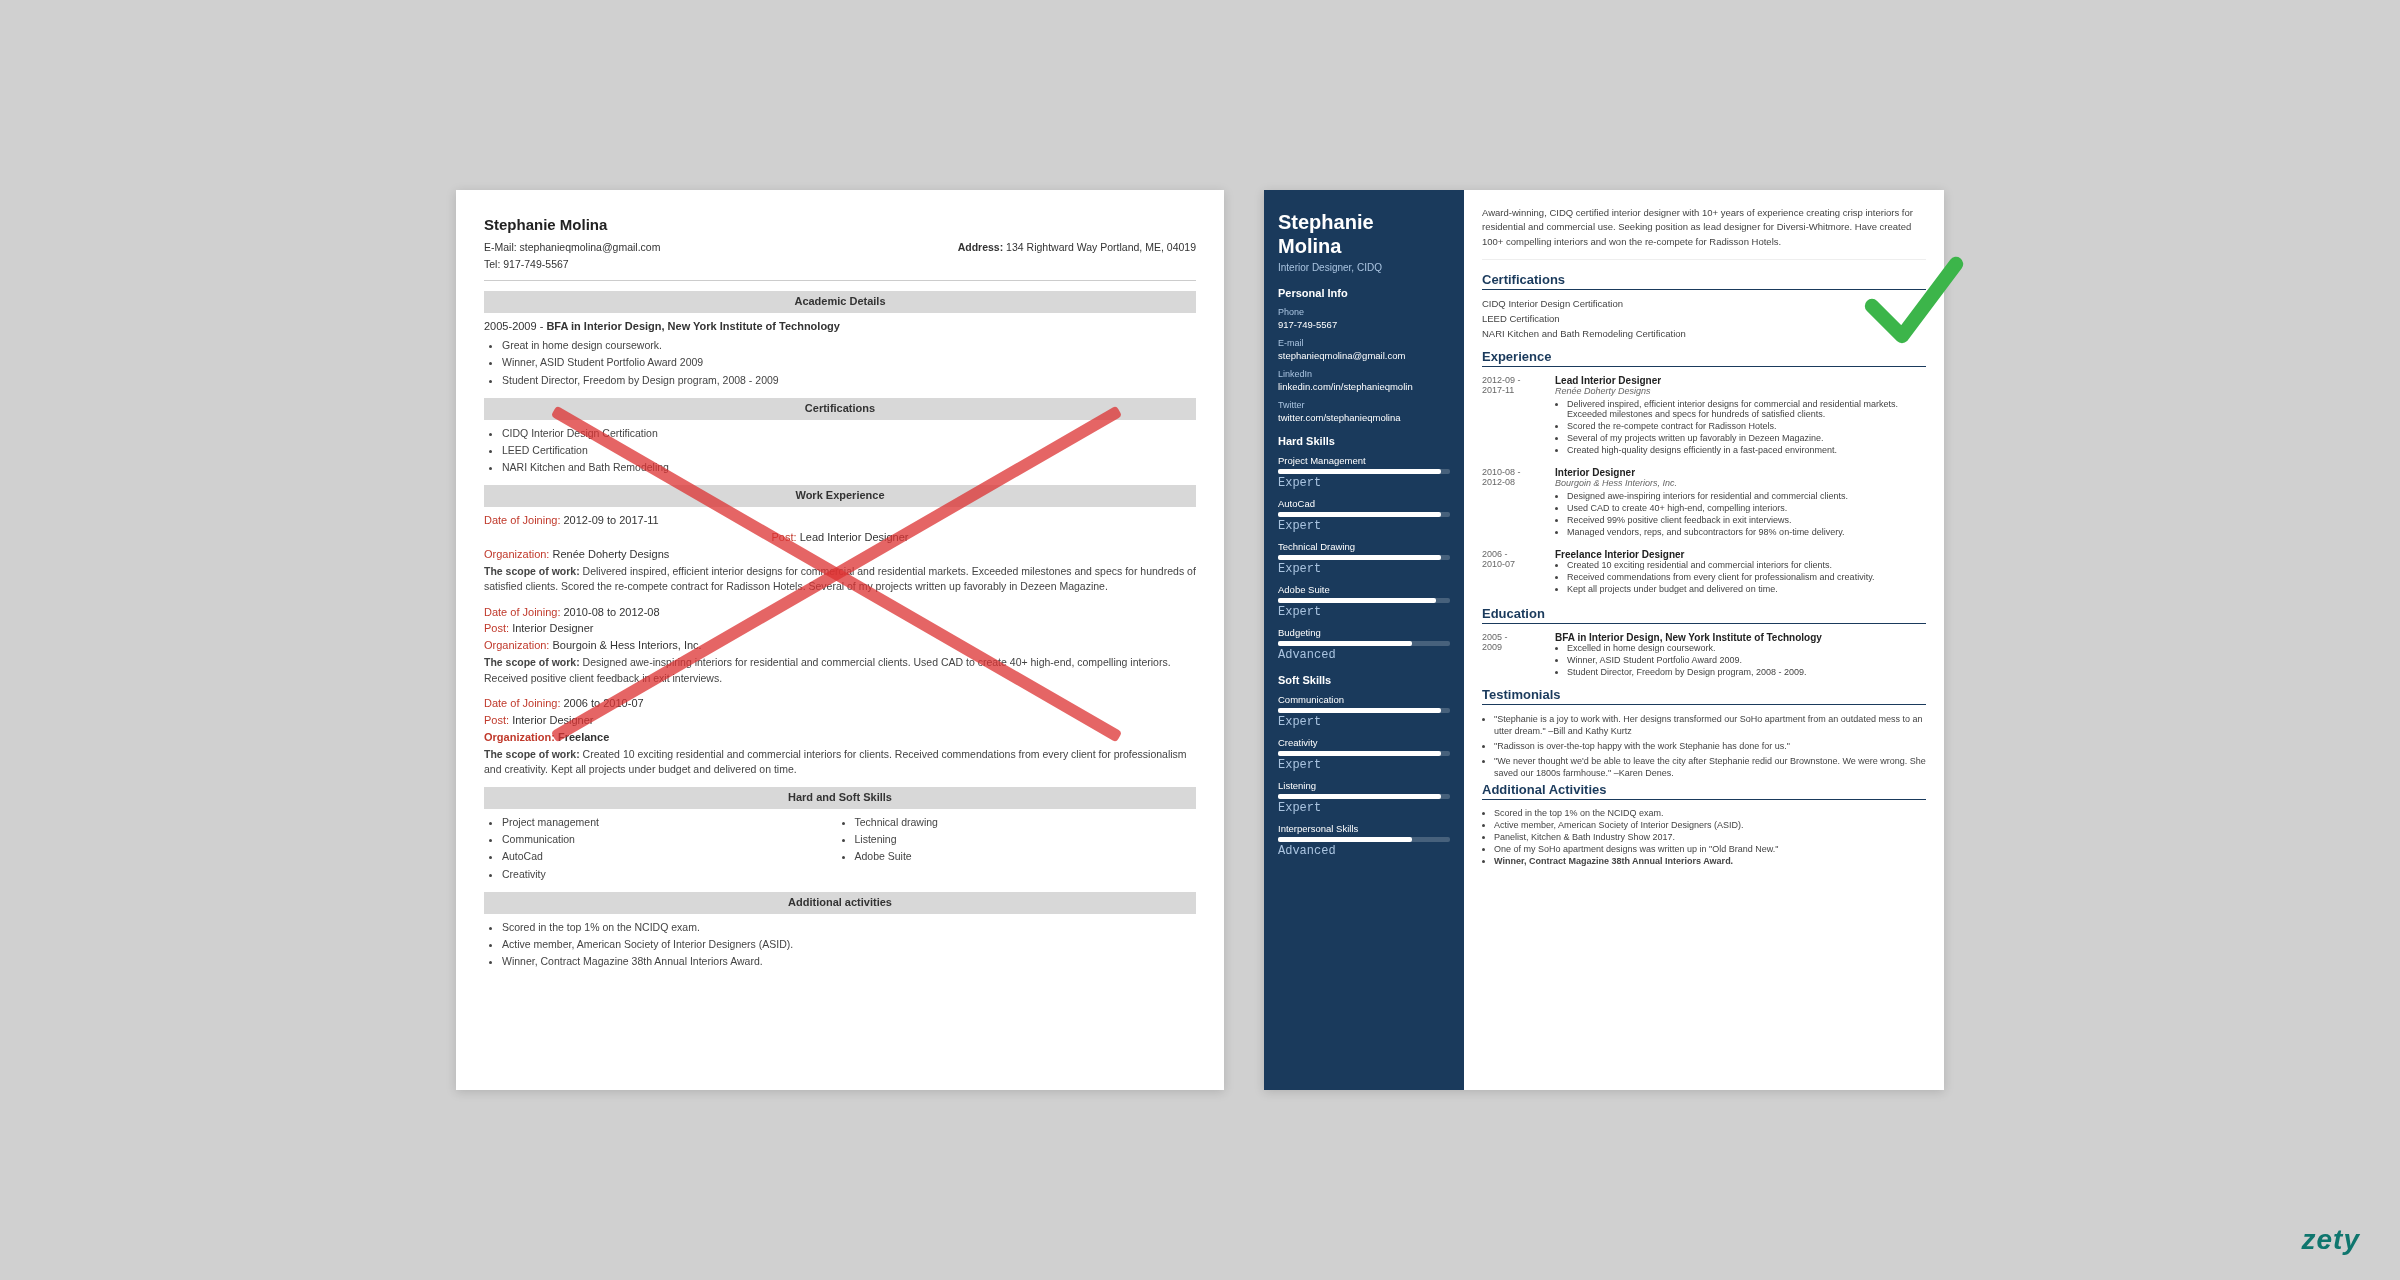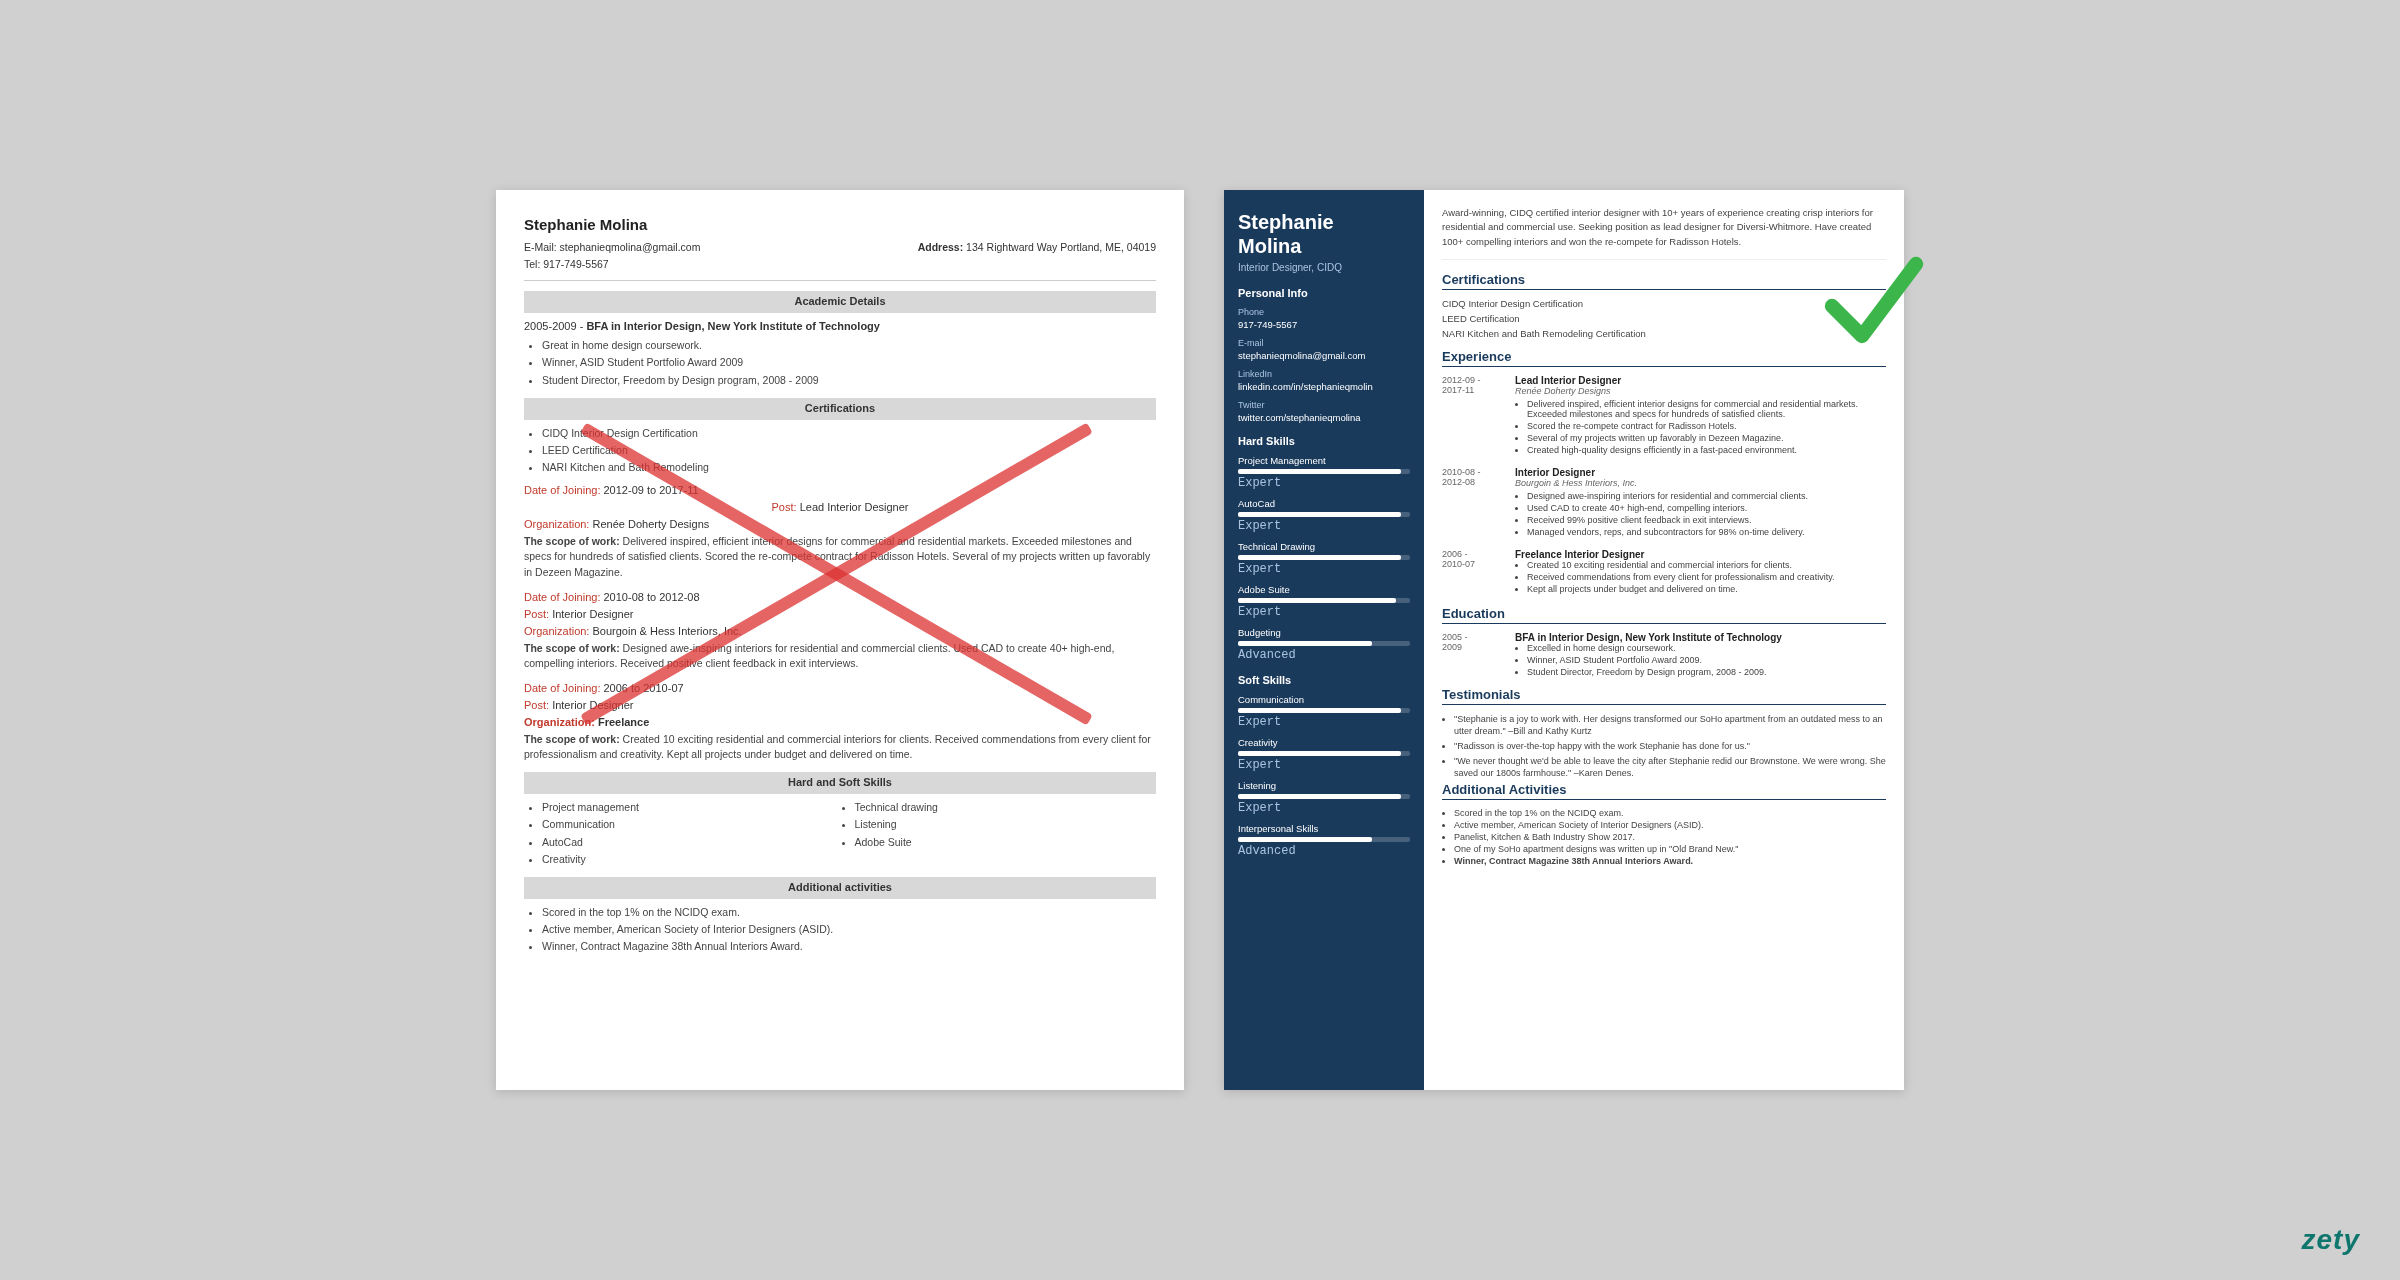--- a/index.html
+++ b/index.html
@@ -17,21 +17,21 @@
     .container {
       display: flex;
       gap: 40px;
       align-items: flex-start;
       padding: 40px;
     }
 
     
     .resume-left {
       background: white;
-      width: 688px;
+      width: 768px;
       min-height: 900px;
       padding: 24px 28px;
       box-shadow: 0 2px 10px rgba(0,0,0,0.15);
       position: relative;
       font-size: 11px;
       line-height: 1.45;
     }
     .resume-left .name {
       font-size: 15px;
       font-weight: bold;
@@ -327,20 +327,21 @@
       </ul>
     </div>
 
     <div class="section-header">Certifications</div>
     <ul style="padding-left:18px; margin:4px 0 8px 0;">
       <li style="font-size:10.5px; color:#444; margin-bottom:2px;">CIDQ Interior Design Certification</li>
       <li style="font-size:10.5px; color:#444; margin-bottom:2px;">LEED Certification</li>
       <li style="font-size:10.5px; color:#444; margin-bottom:2px;">NARI Kitchen and Bath Remodeling</li>
     </ul>
 
+    <div class="section-header">Work Experience</div>
 
     <div class="entry">
       <div style="font-size:11px; color:#333; margin-bottom:1px;">
         <span class="highlight-red">Date of Joining:</span>
         <span>2012-09 to 2017-11</span>
       </div>
       <div style="font-size:11px; color:#333; margin-bottom:1px;text-align:center;">
         <span class="highlight-red">Post:</span>
         <span>Lead Interior Designer</span>
       </div>

